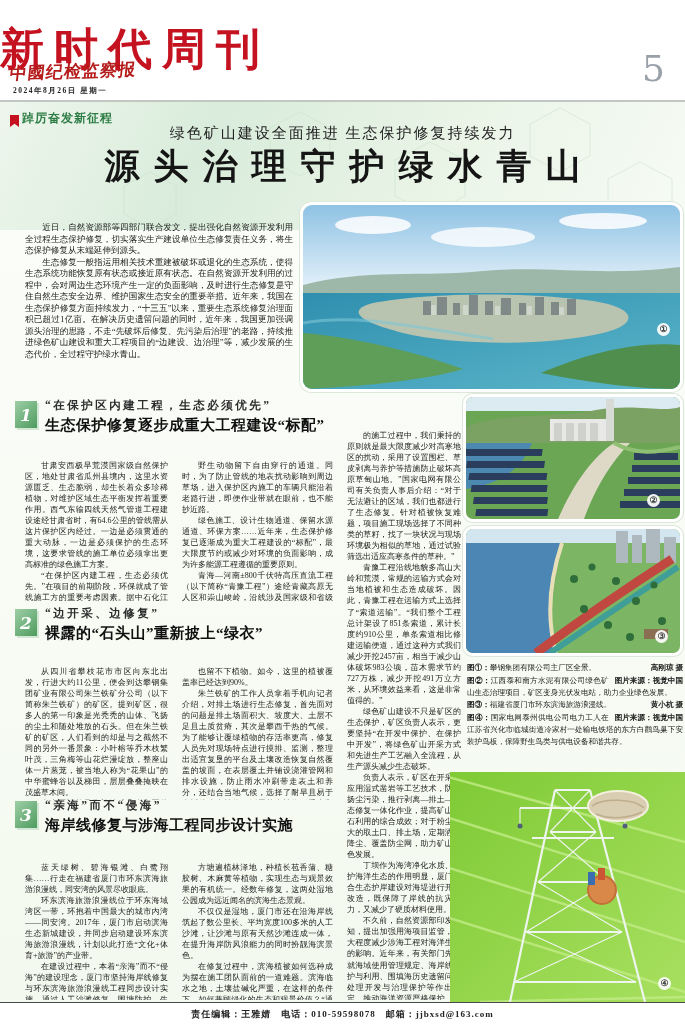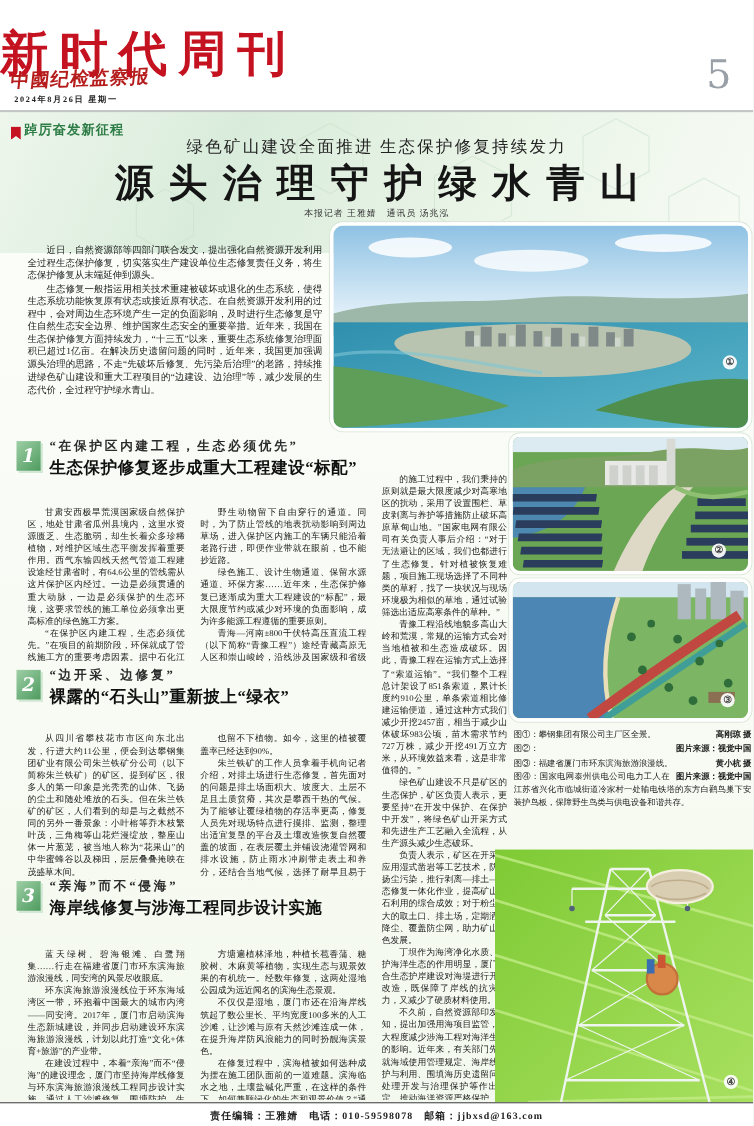--- a/index.html
+++ b/index.html
@@ -55,21 +55,21 @@
   .photo1{left:300px;top:-28px;width:383px;height:190px;}
   .photo2{left:463px;top:164px;width:220px;height:128px;border-radius:10px;}
   .photo3{left:463px;top:296px;width:220px;height:130px;border-radius:10px;}
   .photo4{left:450px;top:542px;width:235px;height:230px;border:none;border-radius:0;box-shadow:none;}
   .badge{position:absolute;width:13px;height:13px;border-radius:50%;background:rgba(255,255,255,.92);
         color:#444;font-size:9px;line-height:13px;text-align:center;font-weight:700;}
   .b1{right:10px;top:118px;} .b2{right:20px;bottom:12px;} .b3{right:12px;bottom:10px;} .b4{right:14px;bottom:12px;}
   
   .captions{left:467px;top:432px;width:216px;height:106px;font-size:7.6px;line-height:1.55;}
   .cap{margin:0 0 1px 0;text-align:justify;}
-  .cap-label{font-weight:400;margin-top:20px;}
+  .cap-label{font-weight:700;margin-top:20px;}
   .cap-credit{font-weight:800;float:right;margin-left:6px;}
   
   .footer{position:absolute;left:0;top:1002px;width:685px;height:22px;background:#fff;border-top:1.5px solid #4a4a4a;}
   .footer-text{margin-top:5px;text-align:center;font-size:9px;font-weight:700;color:#222;letter-spacing:1px;}
 </style>
 </head>
 <body>
 
 <div class="page">
 
@@ -89,21 +89,20 @@
         <polygon points="640,60 672,77 672,111 640,128 608,111 608,77"></polygon>
         <polygon points="150,70 176,84 176,112 150,126 124,112 124,84"></polygon>
       </g>
     </svg>
     <div class="series-label">
       <span class="flag-icon"></span>
       <span>踔厉奋发新征程</span>
     </div>
     <p class="kicker">绿色矿山建设全面推进  生态保护修复持续发力</p>
     <h2 class="headline">源头治理守护绿水青山</h2>
-    <div class="byline">本报记者 王雅婧　通讯员 汤兆泓</div>
   </div>
 
   <main class="content">
 
     <div class="tbox intro">
         <p class="para">近日，自然资源部等四部门联合发文，提出强化自然资源开发利用全过程生态保护修复，切实落实生产建设单位生态修复责任义务，将生态保护修复从末端延伸到源头。</p>
         <p class="para">生态修复一般指运用相关技术重建被破坏或退化的生态系统，使得生态系统功能恢复原有状态或接近原有状态。在自然资源开发利用的过程中，会对周边生态环境产生一定的负面影响，及时进行生态修复是守住自然生态安全边界、维护国家生态安全的重要举措。近年来，我国在生态保护修复方面持续发力，“十三五”以来，重要生态系统修复治理面积已超过1亿亩。在解决历史遗留问题的同时，近年来，我国更加强调源头治理的思路，不走“先破坏后修复、先污染后治理”的老路，持续推进绿色矿山建设和重大工程项目的“边建设、边治理”等，减少发展的生态代价，全过程守护绿水青山。</p>
       </div>
 
     <figure class="photo photo1" style="margin:0">
@@ -267,21 +266,21 @@
             <circle cx="164" cy="108" r="4"></circle>
             <circle cx="196" cy="92" r="4"></circle>
         </g>
         <rect x="178" y="100" width="24" height="10" fill="#8a6f52"></rect>
       </svg>
       <span class="badge b3">③</span>
     </figure>
 
     <div class="tbox captions">
       <p class="cap"><b class="cap-label">图①：</b><b class="cap-credit">高刚琼 摄</b><span>攀钢集团有限公司主厂区全景。</span></p>
-      <p class="cap"><b class="cap-label">图②：</b><b class="cap-credit">图片来源：视觉中国</b></p>
+      <p class="cap"><b class="cap-label">图②：</b><b class="cap-credit">图片来源：视觉中国</b><span>江西泰和南方水泥有限公司绿色矿山生态治理项目，矿区变身光伏发电站，助力企业绿色发展。</span></p>
       <p class="cap"><b class="cap-label">图③：</b><b class="cap-credit">黄小杭 摄</b><span>福建省厦门市环东滨海旅游浪漫线。</span></p>
       <p class="cap"><b class="cap-label">图④：</b><b class="cap-credit">图片来源：视觉中国</b><span>国家电网泰州供电公司电力工人在江苏省兴化市临城街道冷家村一处输电铁塔的东方白鹳鸟巢下安装护鸟板，保障野生鸟类与供电设备和谐共存。</span></p>
     </div>
 
     <figure class="photo photo4" style="margin:0">
       <svg viewBox="0 0 235 230" width="235" height="230" preserveAspectRatio="none">
         <defs>
           <linearGradient id="field" x1="0" y1="0" x2="1" y2="1">
             <stop offset="0" stop-color="#7fca35"></stop>
               <stop offset="1" stop-color="#a8e060"></stop>

